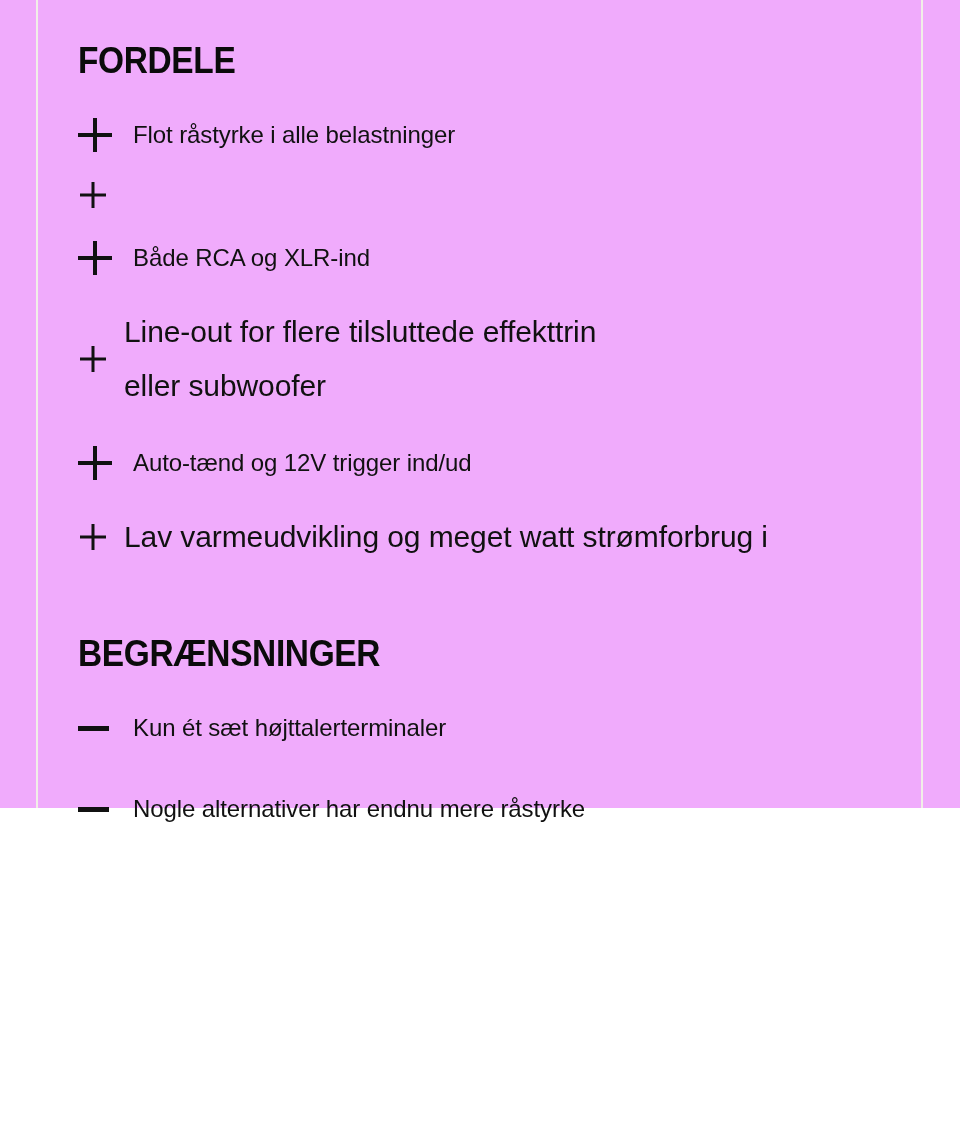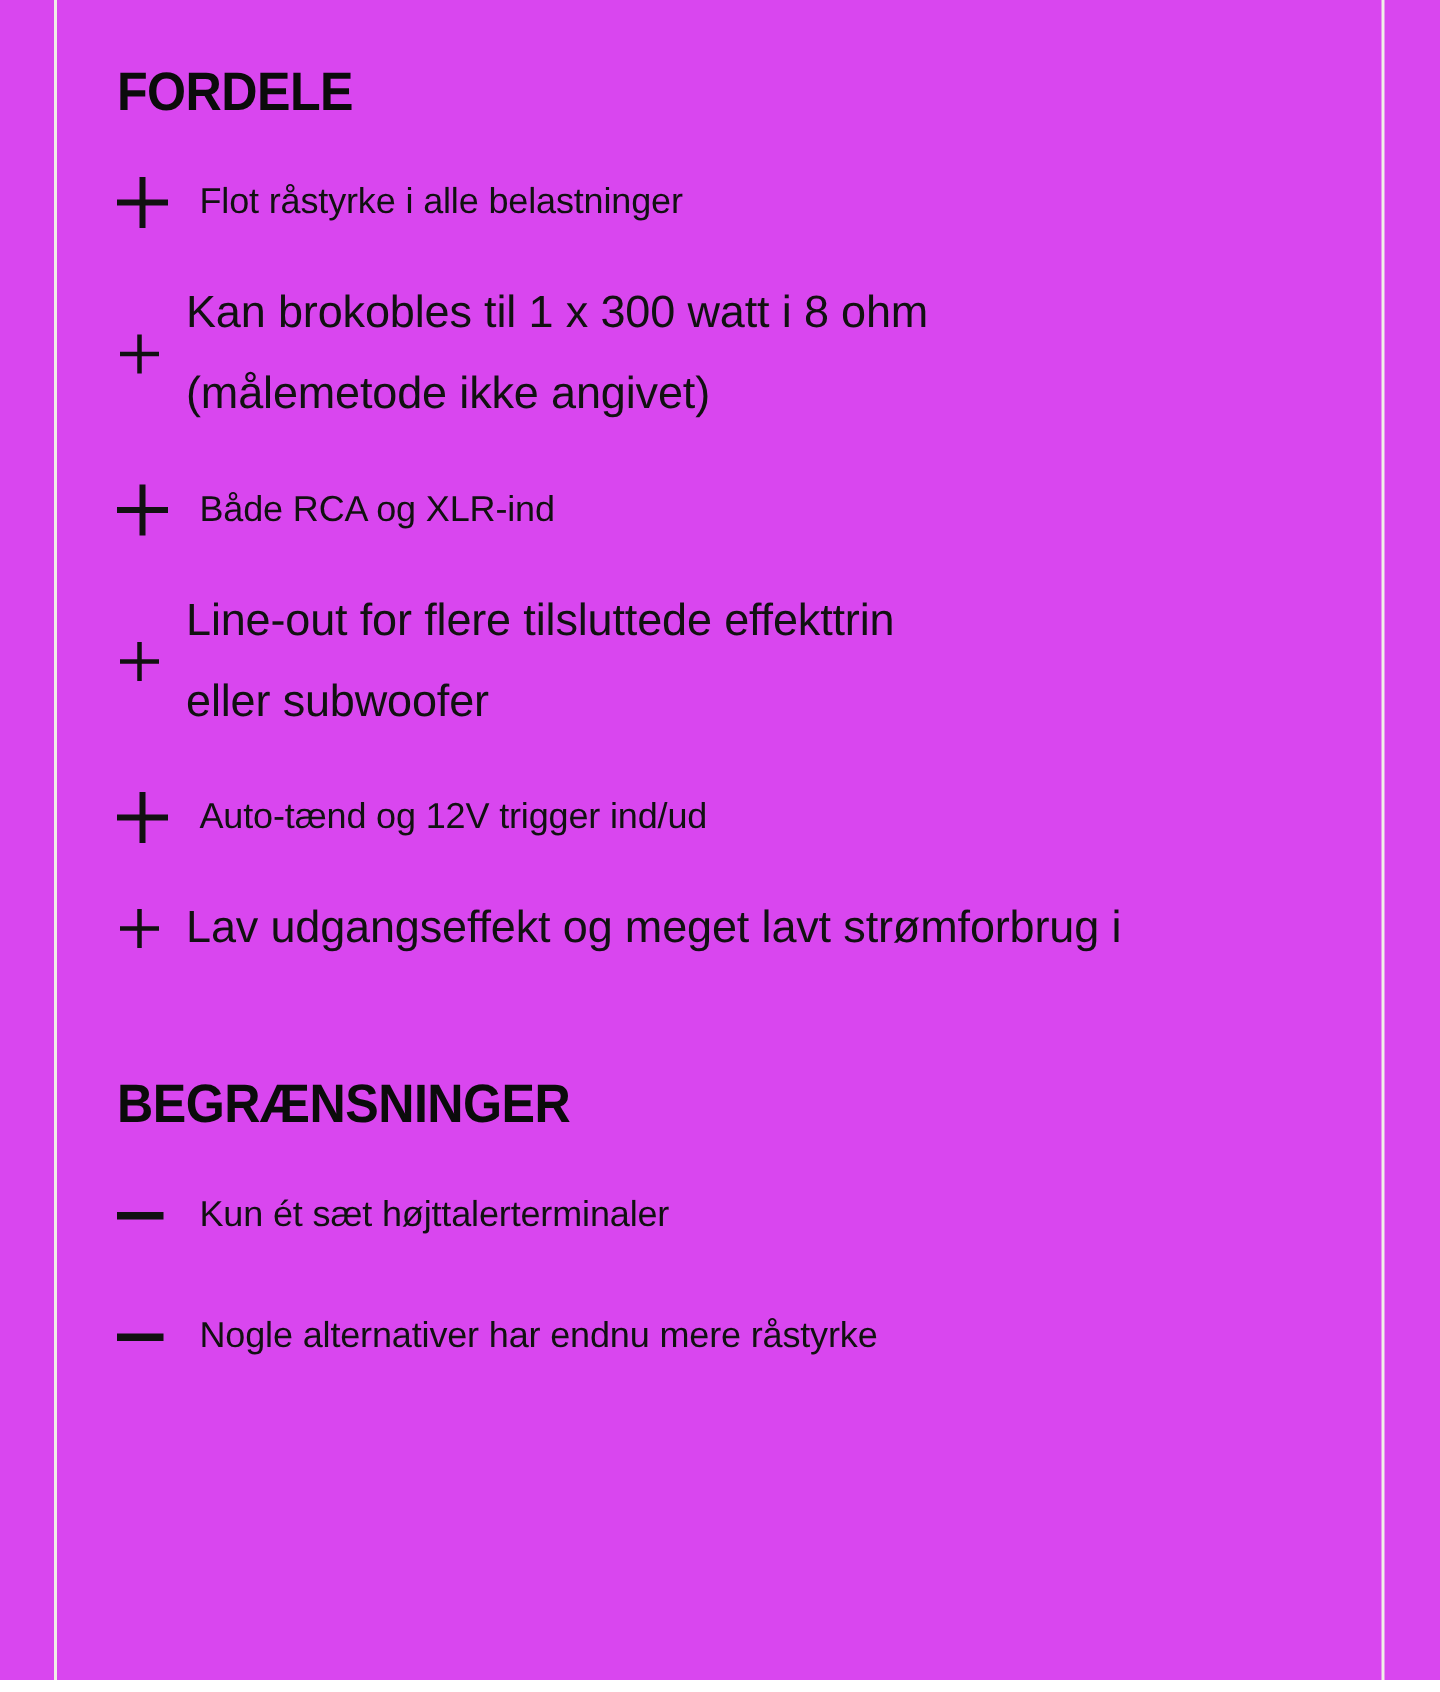--- a/index.html
+++ b/index.html
@@ -11,22 +11,22 @@
     height: 1128px;
     background: #ffffff;
     font-family: "Liberation Sans", sans-serif;
     -webkit-font-smoothing: antialiased;
     overflow: hidden;
   }
 
   #page {
     position: relative;
     width: 960px;
-    height: 1120px;
-    background: #d946ef;
+    height: 808px;
+    background: #f0abfc;
     box-sizing: border-box;
   }
 
   
   .rule {
     position: absolute;
     top: 0;
     bottom: 0;
     width: 2px;
     background: #f1eee7;
@@ -169,24 +169,20 @@
           <span class="marker">
               <span class="plus plus-lg"></span>
             </span>
           <span class="item-text">Flot råstyrke i alle belastninger</span>
         </li>
 
         <li class="item multi">
           <span class="marker">
               <span class="plus plus-sm"></span>
             </span>
-          <span class="item-text">
-            <span>Kan brokobles til 1 x 300 watt i 8 ohm</span><br>
-            <span>(målemetode ikke angivet)</span>
-          </span>
         </li>
 
         <li class="item single">
           <span class="marker">
               <span class="plus plus-lg"></span>
             </span>
           <span class="item-text">Både RCA og XLR-ind</span>
         </li>
 
         <li class="item multi">
@@ -205,21 +201,21 @@
               <span class="plus plus-lg"></span>
             </span>
           <span class="item-text">Auto-tænd og 12V trigger ind/ud</span>
         </li>
 
         <li class="item multi">
           <span class="marker">
               <span class="plus plus-sm"></span>
             </span>
           <span class="item-text">
-            <span>Lav udgangseffekt og meget lavt strømforbrug i</span><br>
+            <span>Lav varmeudvikling og meget watt strømforbrug i</span><br>
           </span>
         </li>
 
       </ul>
     </section>
 
     <section class="section section-cons">
       <h2 class="section-heading">BEGRÆNSNINGER</h2>
       <ul class="item-list">
 

